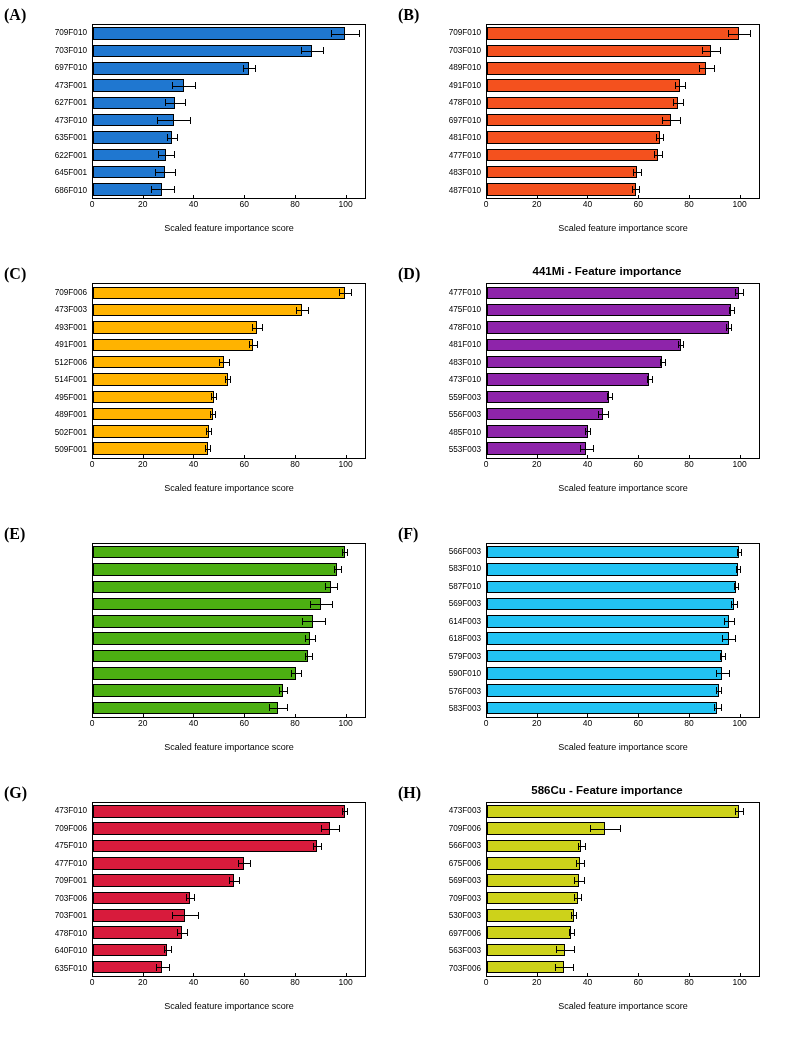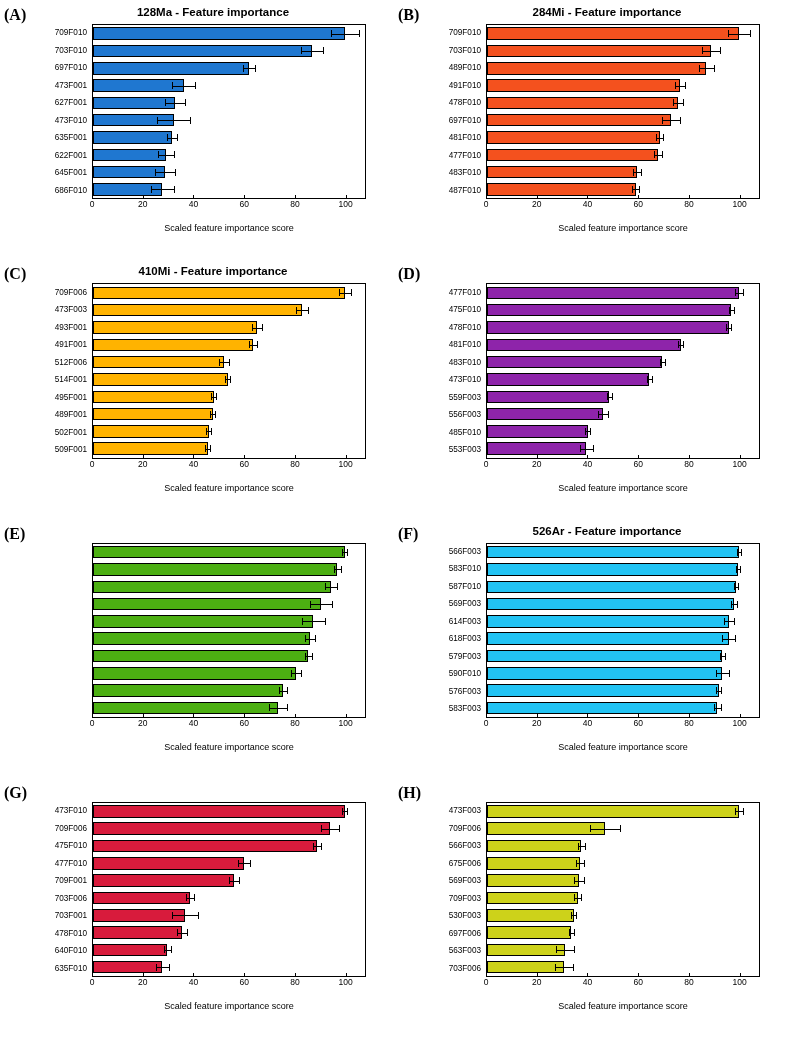--- a/index.html
+++ b/index.html
@@ -22,21 +22,20 @@
   .tickmark{position:absolute;width:1px;height:4px;background:#000;bottom:0;}
   .ticklayer{position:absolute;left:52px;right:18px;bottom:22px;height:4px;}
   .xlabel{position:absolute;left:52px;right:18px;bottom:-12px;text-align:center;font-size:9px;}
 </style>
 </head>
 <body>
 
 <div class="grid" id="grid">
     <div class="cell">
       <div class="panel-letter">(A)</div>
-      <div class="chart-title">128Ma - Feature importance</div>
       <div class="plot-wrap">
         <div class="ylabels">
           <div class="ylab">709F010</div>
           <div class="ylab">703F010</div>
           <div class="ylab">697F010</div>
           <div class="ylab">473F001</div>
           <div class="ylab">627F001</div>
           <div class="ylab">473F010</div>
           <div class="ylab">635F001</div>
           <div class="ylab">622F001</div>
@@ -121,21 +120,20 @@
           <div class="xtick" style="left: 37.037%;">40</div>
           <div class="xtick" style="left: 55.5556%;">60</div>
           <div class="xtick" style="left: 74.0741%;">80</div>
           <div class="xtick" style="left: 92.5926%;">100</div>
         </div>
         <div class="xlabel">Scaled feature importance score</div>
       </div>
     </div>
     <div class="cell">
       <div class="panel-letter">(B)</div>
-      <div class="chart-title">284Mi - Feature importance</div>
       <div class="plot-wrap">
         <div class="ylabels">
           <div class="ylab">709F010</div>
           <div class="ylab">703F010</div>
           <div class="ylab">489F010</div>
           <div class="ylab">491F010</div>
           <div class="ylab">478F010</div>
           <div class="ylab">697F010</div>
           <div class="ylab">481F010</div>
           <div class="ylab">477F010</div>
@@ -220,21 +218,20 @@
           <div class="xtick" style="left: 37.037%;">40</div>
           <div class="xtick" style="left: 55.5556%;">60</div>
           <div class="xtick" style="left: 74.0741%;">80</div>
           <div class="xtick" style="left: 92.5926%;">100</div>
         </div>
         <div class="xlabel">Scaled feature importance score</div>
       </div>
     </div>
     <div class="cell">
       <div class="panel-letter">(C)</div>
-      <div class="chart-title">410Mi - Feature importance</div>
       <div class="plot-wrap">
         <div class="ylabels">
           <div class="ylab">709F006</div>
           <div class="ylab">473F003</div>
           <div class="ylab">493F001</div>
           <div class="ylab">491F001</div>
           <div class="ylab">512F006</div>
           <div class="ylab">514F001</div>
           <div class="ylab">495F001</div>
           <div class="ylab">489F001</div>
@@ -319,20 +316,21 @@
           <div class="xtick" style="left: 37.037%;">40</div>
           <div class="xtick" style="left: 55.5556%;">60</div>
           <div class="xtick" style="left: 74.0741%;">80</div>
           <div class="xtick" style="left: 92.5926%;">100</div>
         </div>
         <div class="xlabel">Scaled feature importance score</div>
       </div>
     </div>
     <div class="cell">
       <div class="panel-letter">(D)</div>
+      <div class="chart-title">441Mi - Feature importance</div>
       <div class="plot-wrap">
         <div class="ylabels">
           <div class="ylab">477F010</div>
           <div class="ylab">475F010</div>
           <div class="ylab">478F010</div>
           <div class="ylab">481F010</div>
           <div class="ylab">483F010</div>
           <div class="ylab">473F010</div>
           <div class="ylab">559F003</div>
           <div class="ylab">556F003</div>
@@ -503,21 +501,20 @@
           <div class="xtick" style="left: 37.037%;">40</div>
           <div class="xtick" style="left: 55.5556%;">60</div>
           <div class="xtick" style="left: 74.0741%;">80</div>
           <div class="xtick" style="left: 92.5926%;">100</div>
         </div>
         <div class="xlabel">Scaled feature importance score</div>
       </div>
     </div>
     <div class="cell">
       <div class="panel-letter">(F)</div>
-      <div class="chart-title">526Ar - Feature importance</div>
       <div class="plot-wrap">
         <div class="ylabels">
           <div class="ylab">566F003</div>
           <div class="ylab">583F010</div>
           <div class="ylab">587F010</div>
           <div class="ylab">569F003</div>
           <div class="ylab">614F003</div>
           <div class="ylab">618F003</div>
           <div class="ylab">579F003</div>
           <div class="ylab">590F010</div>
@@ -700,20 +697,21 @@
           <div class="xtick" style="left: 37.037%;">40</div>
           <div class="xtick" style="left: 55.5556%;">60</div>
           <div class="xtick" style="left: 74.0741%;">80</div>
           <div class="xtick" style="left: 92.5926%;">100</div>
         </div>
         <div class="xlabel">Scaled feature importance score</div>
       </div>
     </div>
     <div class="cell">
       <div class="panel-letter">(H)</div>
+      <div class="chart-title">586Cu - Feature importance</div>
       <div class="plot-wrap">
         <div class="ylabels">
           <div class="ylab">473F003</div>
           <div class="ylab">709F006</div>
           <div class="ylab">566F003</div>
           <div class="ylab">675F006</div>
           <div class="ylab">569F003</div>
           <div class="ylab">709F003</div>
           <div class="ylab">530F003</div>
           <div class="ylab">697F006</div>

